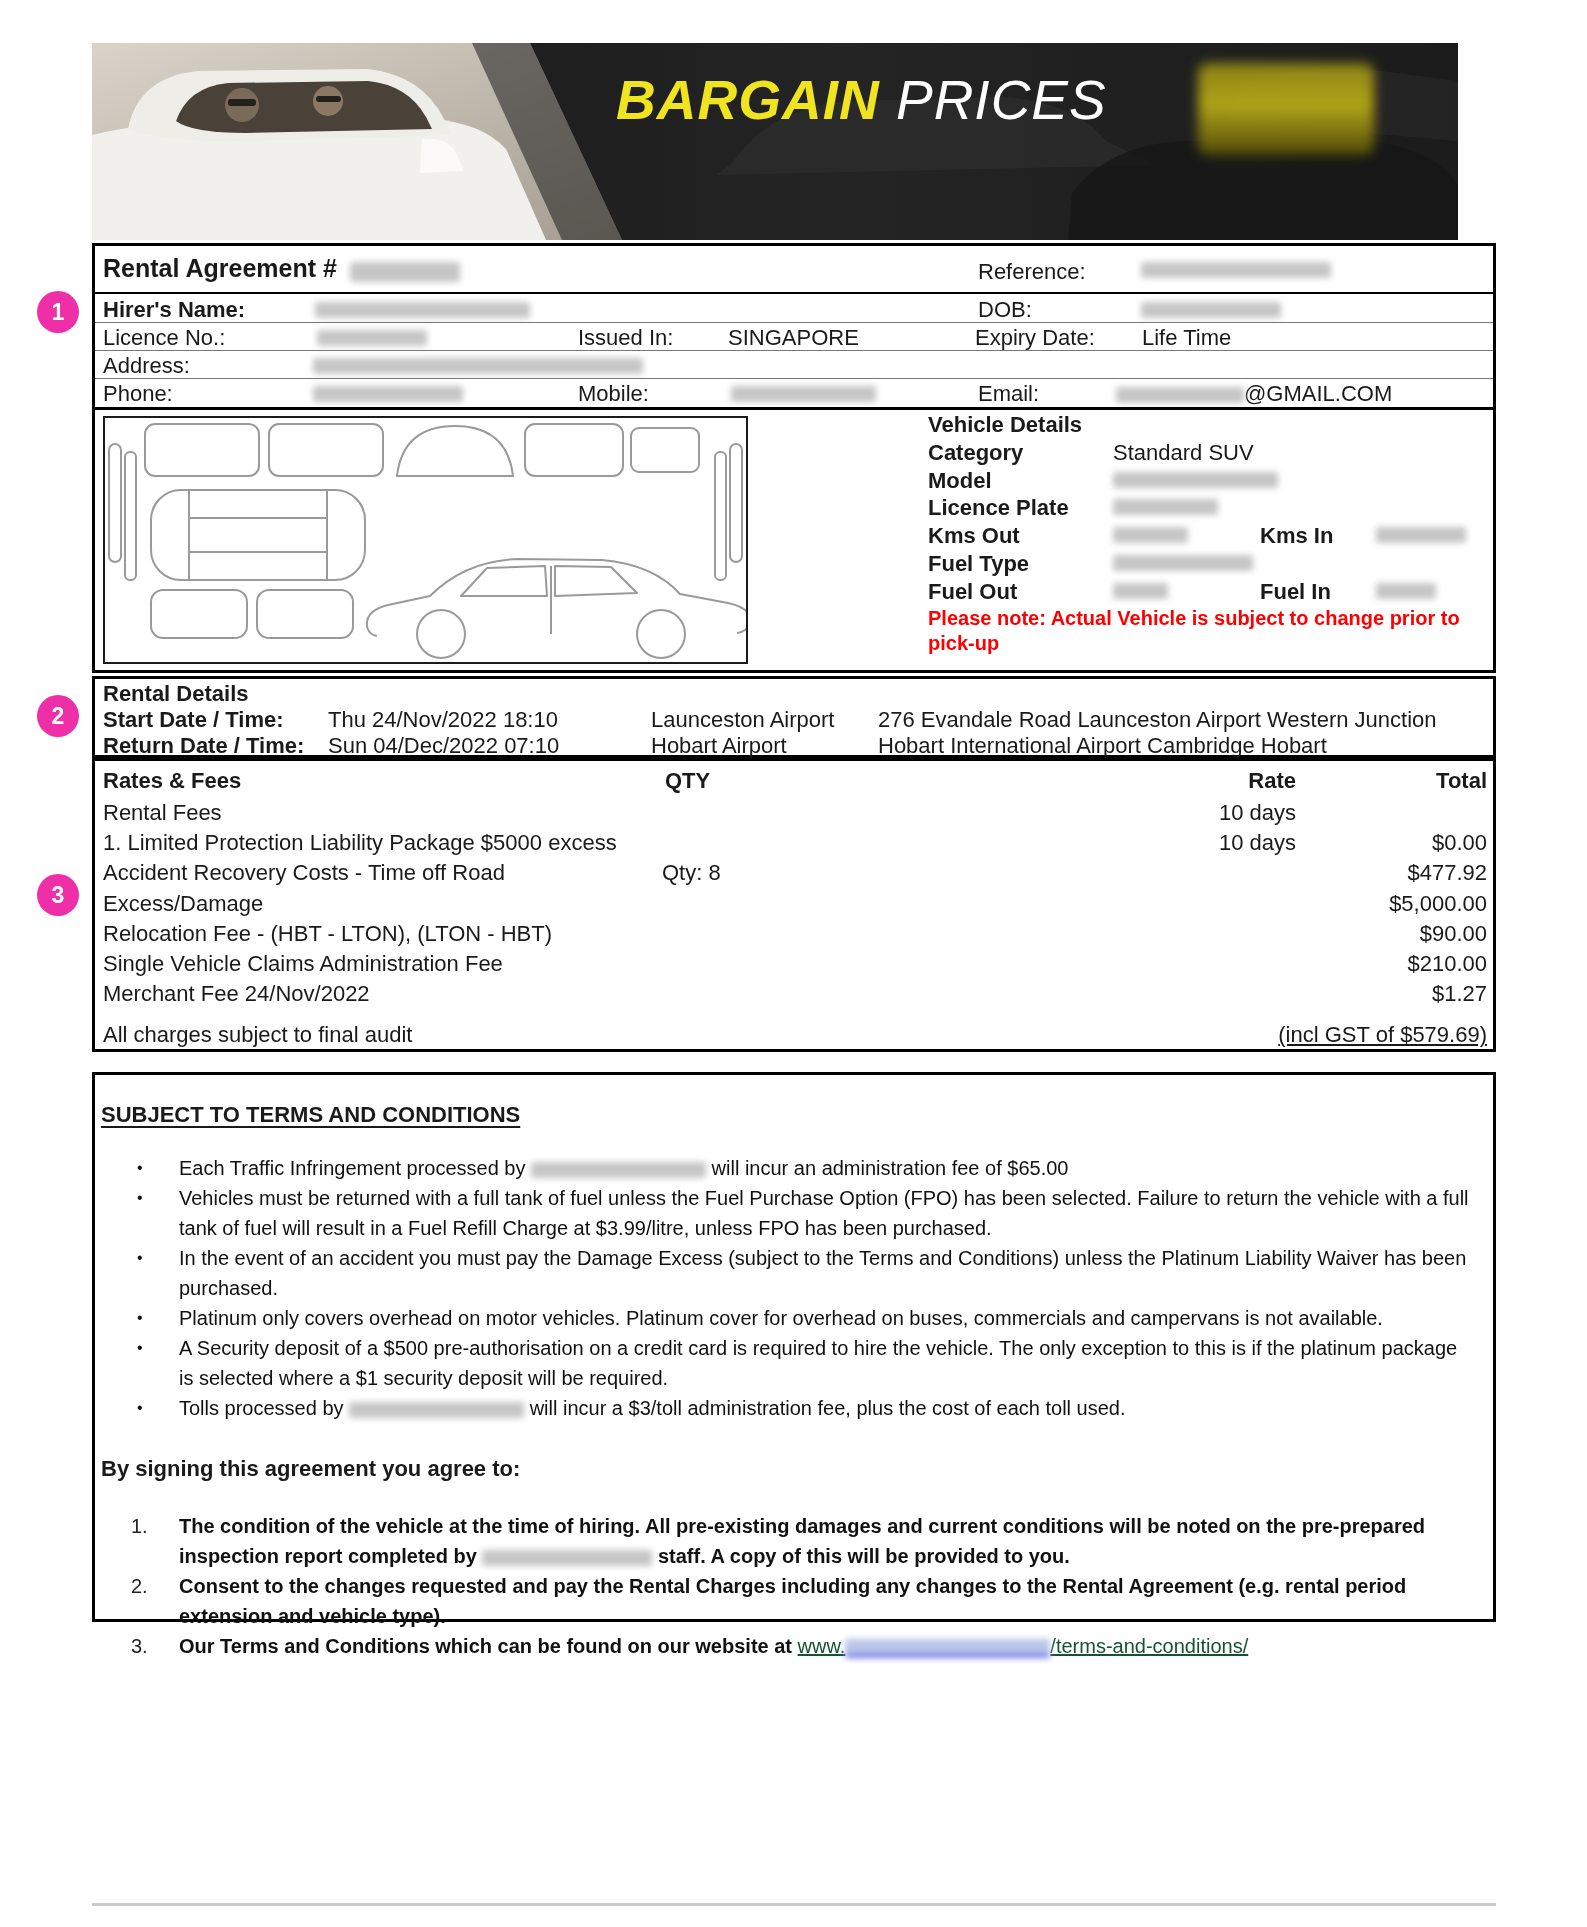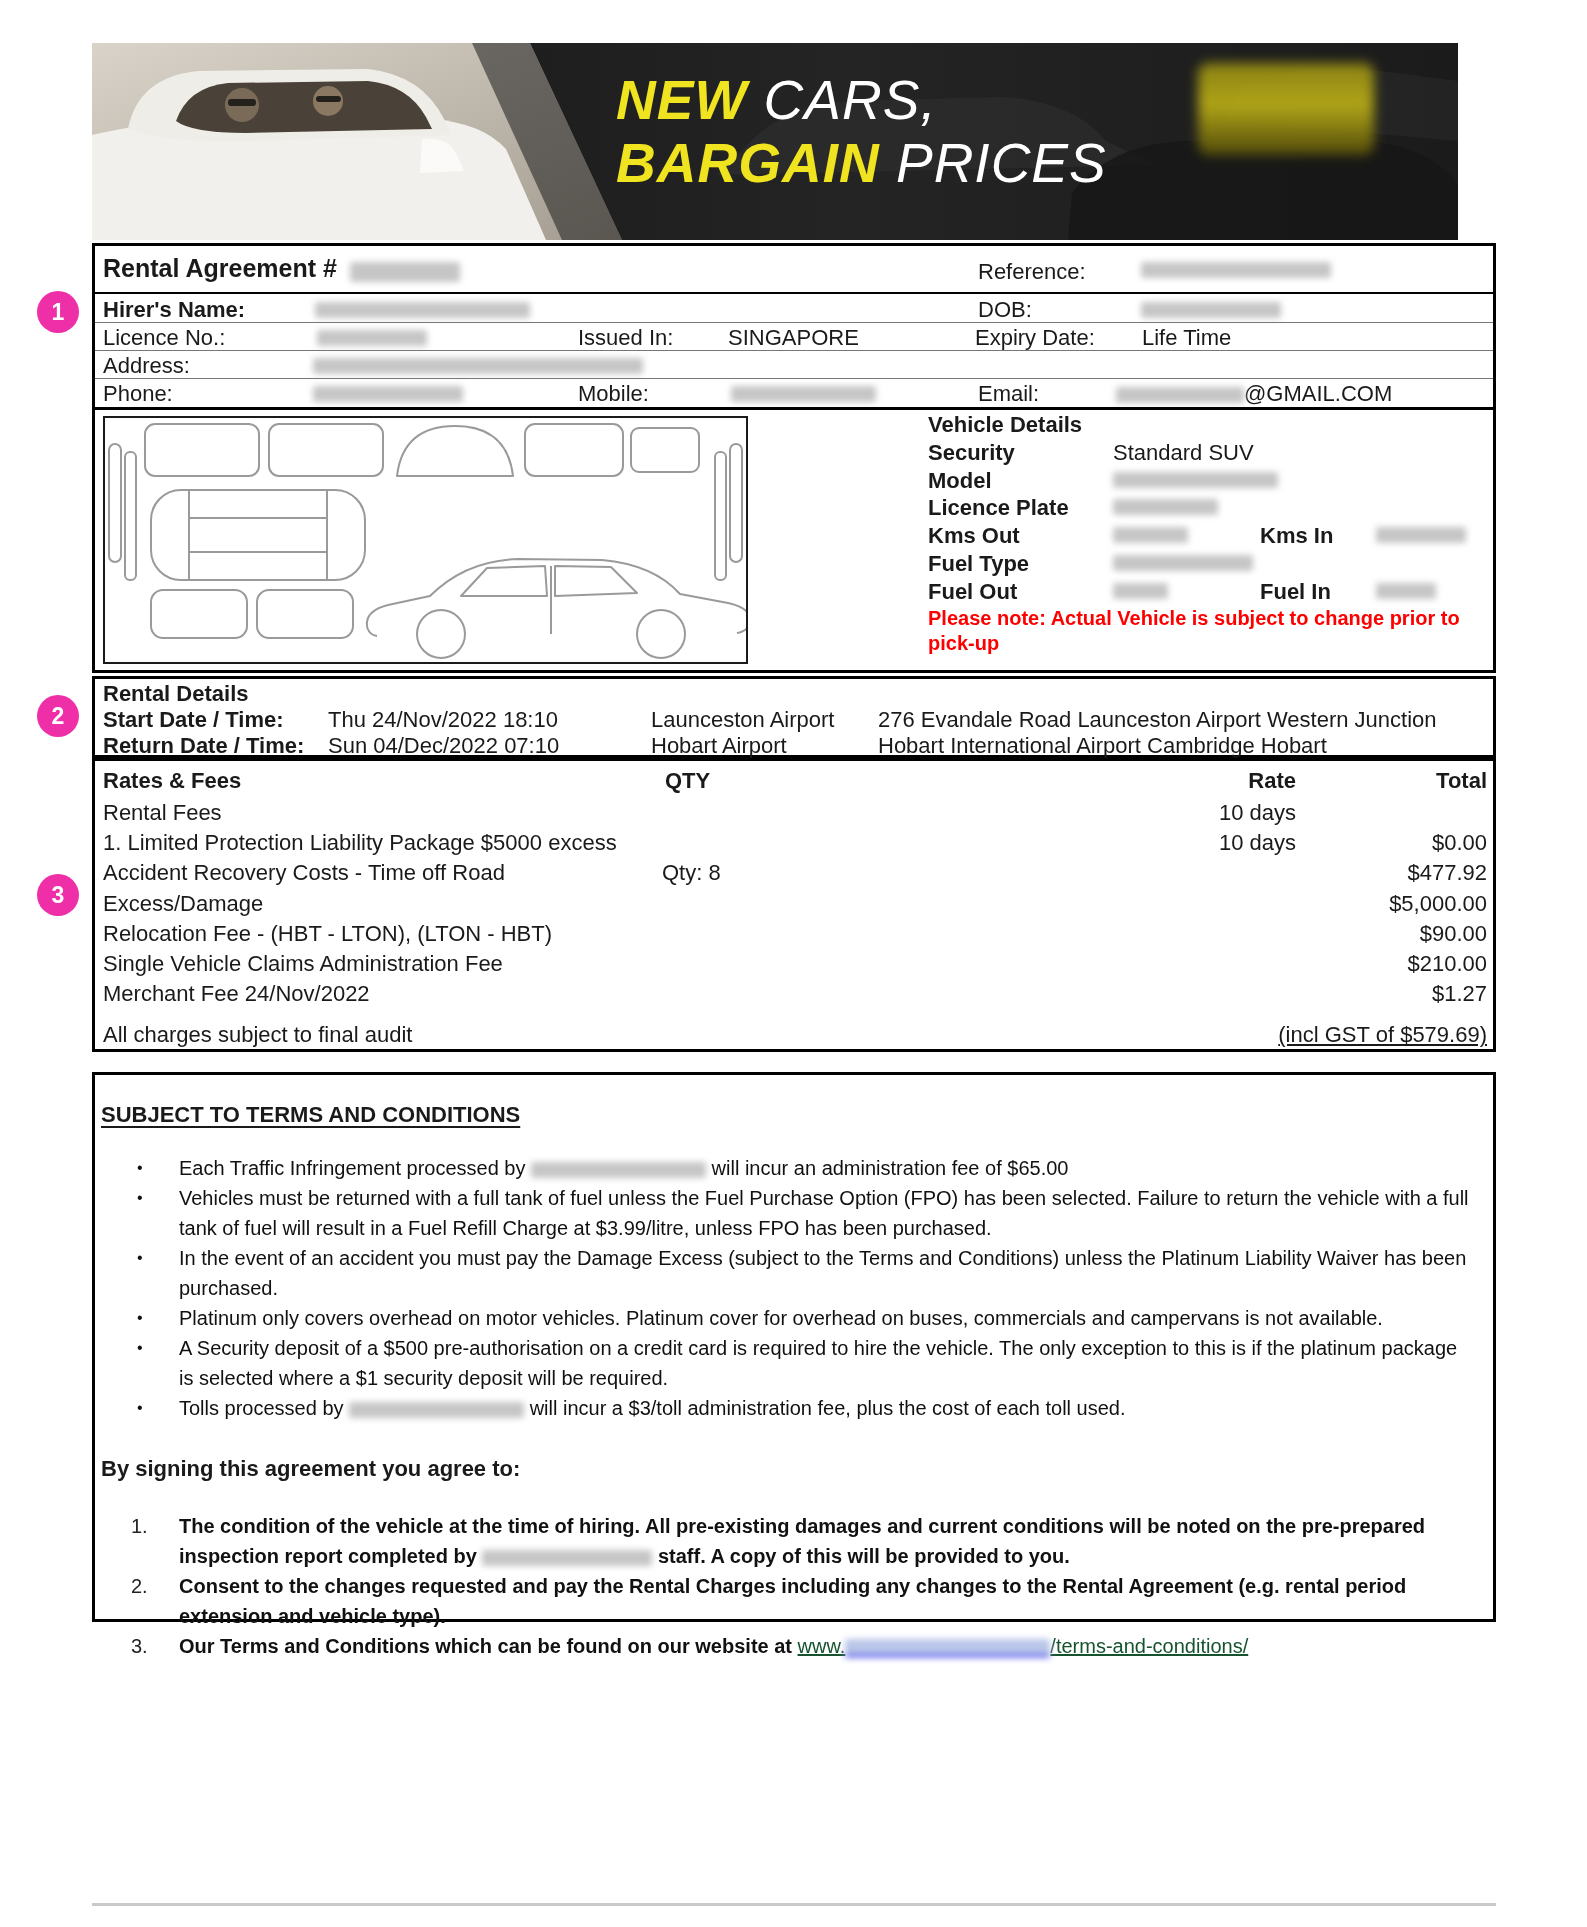--- a/index.html
+++ b/index.html
@@ -76,21 +76,20 @@
       <path d="M36,86 q10,-52 70,-58 l170,-2 q54,6 76,50 l8,16 l-200,6 q-90,2 -124,-12 z" fill="#efede8"></path>
       <path d="M84,78 q12,-34 52,-38 l140,-2 q40,4 58,36 l6,12 l-186,4 q-54,0 -70,-12 z" fill="#4a4238"></path>
       <circle cx="150" cy="62" r="17" fill="#7a6a58"></circle>
       <rect x="136" y="56" width="28" height="7" rx="3" fill="#24201c"></rect>
       <circle cx="236" cy="58" r="15" fill="#8a7862"></circle>
       <rect x="224" y="53" width="25" height="6" rx="3" fill="#24201c"></rect>
       <path d="M330,96 q26,-2 34,14 l8,18 l-44,2 z" fill="#fbfaf8"></path>
       <polygon points="438,0 530,197 470,197 380,0" fill="#1d1d1d" opacity="0.55"></polygon>
     </svg>
     <div class="banner-text">
-      <div><span class="accent">NEW</span><span class="rest"> CARS,</span></div>
       <div><span class="accent">BARGAIN</span><span class="rest"> PRICES</span></div>
     </div>
     <div class="banner-logo"></div>
   </div>
 
   <div class="sec" style="top:243px;height:194px;">
     <span class="t b" style="left:8px;top:10px;font-size:25px;">Rental Agreement #</span>
     <span class="redact abs" style="left:255px;top:16px;width:110px;height:20px;"></span>
     <span class="t" style="left:883px;top:14px;">Reference:</span>
     <span class="redact abs" style="left:1046px;top:16px;width:190px;"></span>
@@ -149,21 +148,21 @@
           <circle cx="336" cy="216" r="24"></circle>
           <circle cx="556" cy="216" r="24"></circle>
           <path d="M356,178 l26,-28 l58,-2 l2,30 z"></path>
           <path d="M450,148 l56,1 l26,26 l-82,3 z"></path>
           <path d="M446,148 l0,68"></path>
         </g>
       </svg>
     </div>
 
     <span class="t b" style="left:833px;top:3px;">Vehicle Details</span>
-    <span class="t b" style="left:833px;top:31px;">Security</span>
+    <span class="t b" style="left:833px;top:31px;">Category</span>
     <span class="t" style="left:1018px;top:31px;">Standard SUV</span>
     <span class="t b" style="left:833px;top:59px;">Model</span>
     <span class="redact abs" style="left:1018px;top:62px;width:165px;"></span>
     <span class="t b" style="left:833px;top:86px;">Licence Plate</span>
     <span class="redact abs" style="left:1018px;top:89px;width:105px;"></span>
     <span class="t b" style="left:833px;top:114px;">Kms Out</span>
     <span class="redact abs" style="left:1018px;top:117px;width:75px;"></span>
     <span class="t b" style="left:1165px;top:114px;">Kms In</span>
     <span class="redact abs" style="left:1281px;top:117px;width:90px;"></span>
     <span class="t b" style="left:833px;top:142px;">Fuel Type</span>

